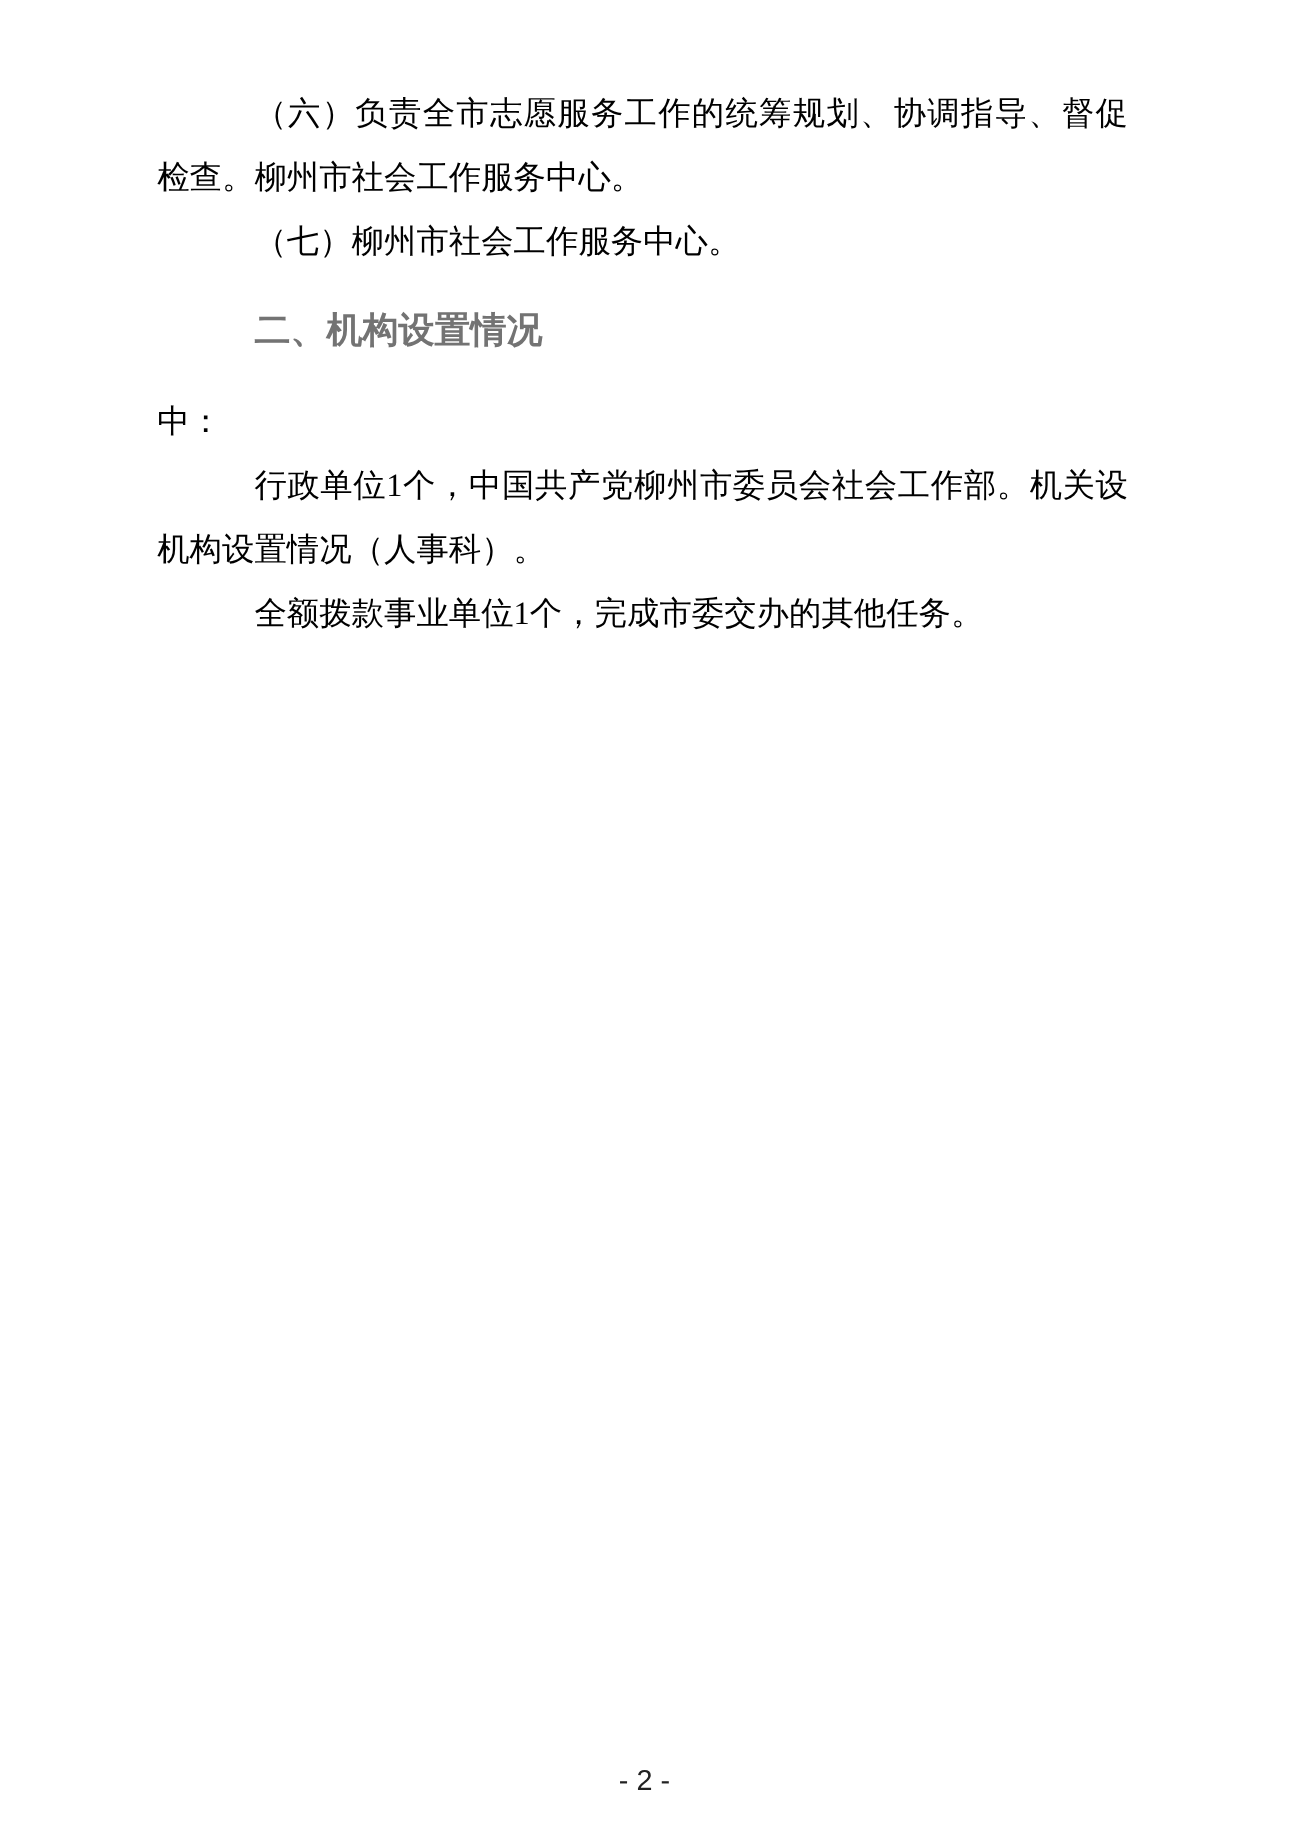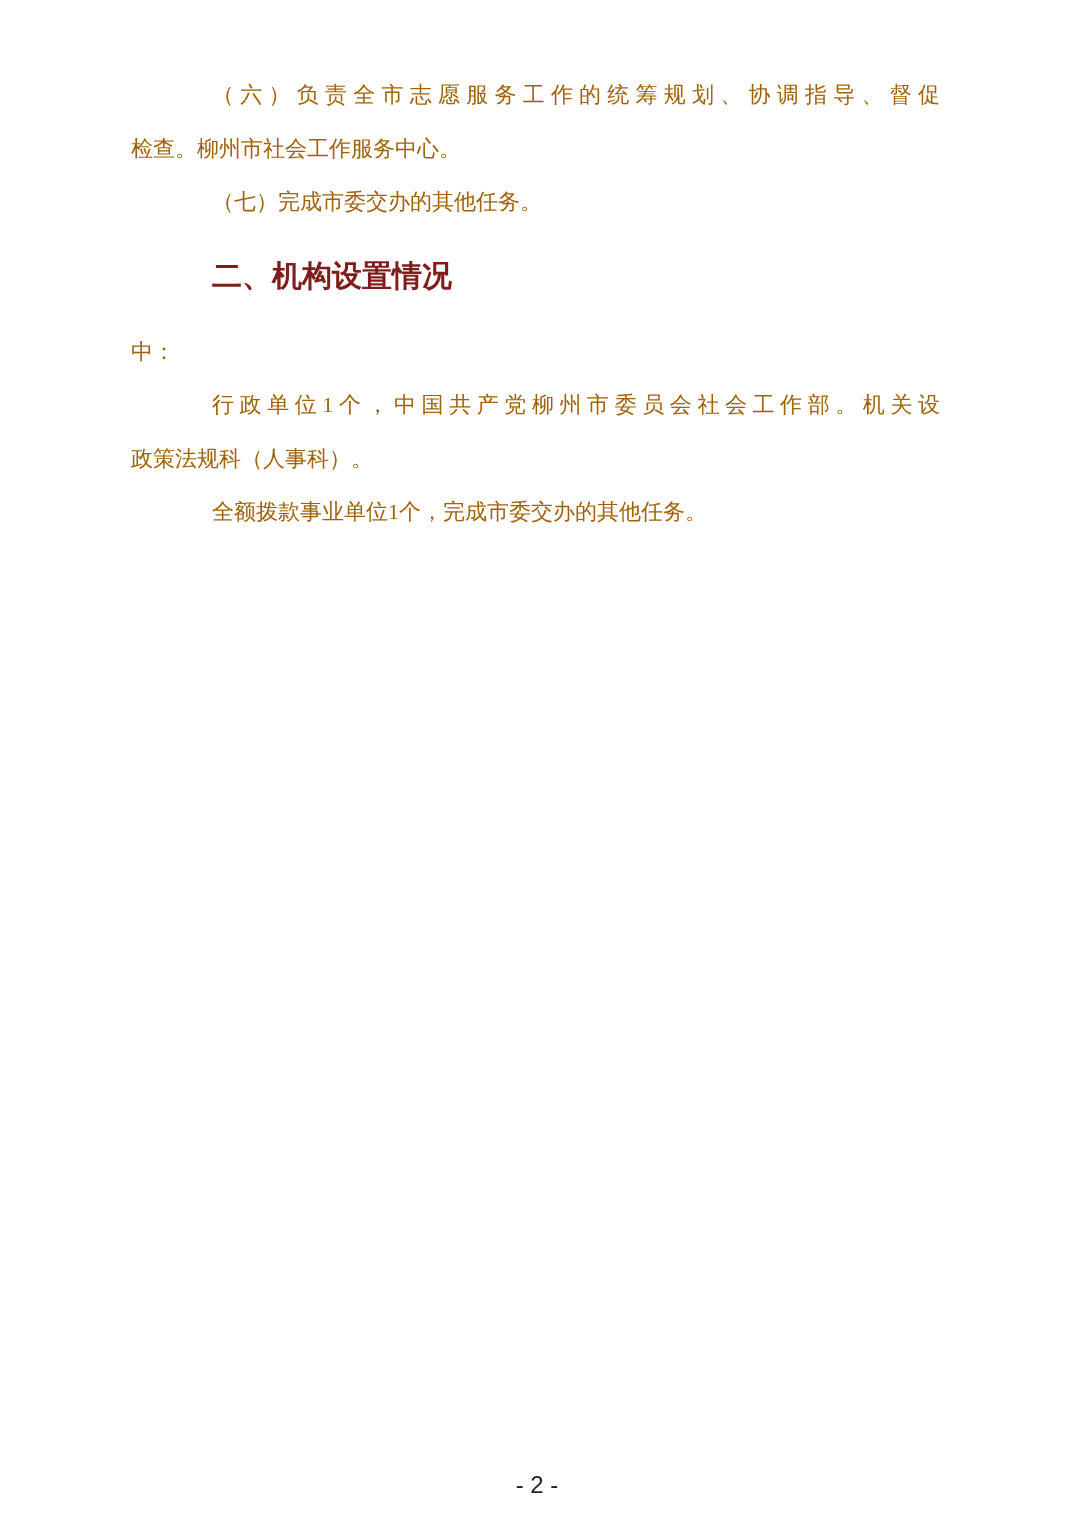--- a/index.html
+++ b/index.html
@@ -17,42 +17,42 @@
     overflow: hidden;
   }
   .content {
     position: absolute;
     left: 131px;
     top: 68px;
     width: 809px;
   }
   .para { margin: 0; }
   .line {
-    font-size: 22px;
+    font-size: 27px;
     line-height: 53.5px;
     height: 53.5px;
     white-space: nowrap;
-    color: #a16207;
+    color: #000000;
   }
   
   .just {
     white-space: normal;
     text-align: justify;
     text-align-last: justify;
   }
   
   .indent { padding-left: 81px; }
   .heading {
     margin: 20px 0 22px 0;
     padding-left: 81px;
     height: 54px;
     line-height: 54px;
     font-size: 30px;
     font-weight: 700;
-    color: #7f1d1d;
+    color: #737373;
     font-family: "Liberation Sans", "DejaVu Sans", sans-serif;
   }
   .footer {
     position: absolute;
     left: 0;
     right: 0;
     top: 1470px;
     height: 30px;
     line-height: 30px;
     text-align: center;
@@ -66,32 +66,32 @@
 
 <div class="page">
   <div class="content">
 
     <div class="para">
       <div class="line indent just">（六）负责全市志愿服务工作的统筹规划、协调指导、督促</div>
       <div class="line">检查。柳州市社会工作服务中心。</div>
     </div>
 
     <div class="para">
-      <div class="line indent">（七）完成市委交办的其他任务。</div>
+      <div class="line indent">（七）柳州市社会工作服务中心。</div>
     </div>
 
     <h2 class="heading">二、机构设置情况</h2>
 
     <div class="para">
       <div class="line">中：</div>
     </div>
 
     <div class="para">
       <div class="line indent just">行政单位1个，中国共产党柳州市委员会社会工作部。机关设</div>
-      <div class="line">政策法规科（人事科）。</div>
+      <div class="line">机构设置情况（人事科）。</div>
     </div>
 
     <div class="para">
       <div class="line indent">全额拨款事业单位1个，完成市委交办的其他任务。</div>
     </div>
 
   </div>
 
   <div class="footer">
     <span>- 2 -</span>

